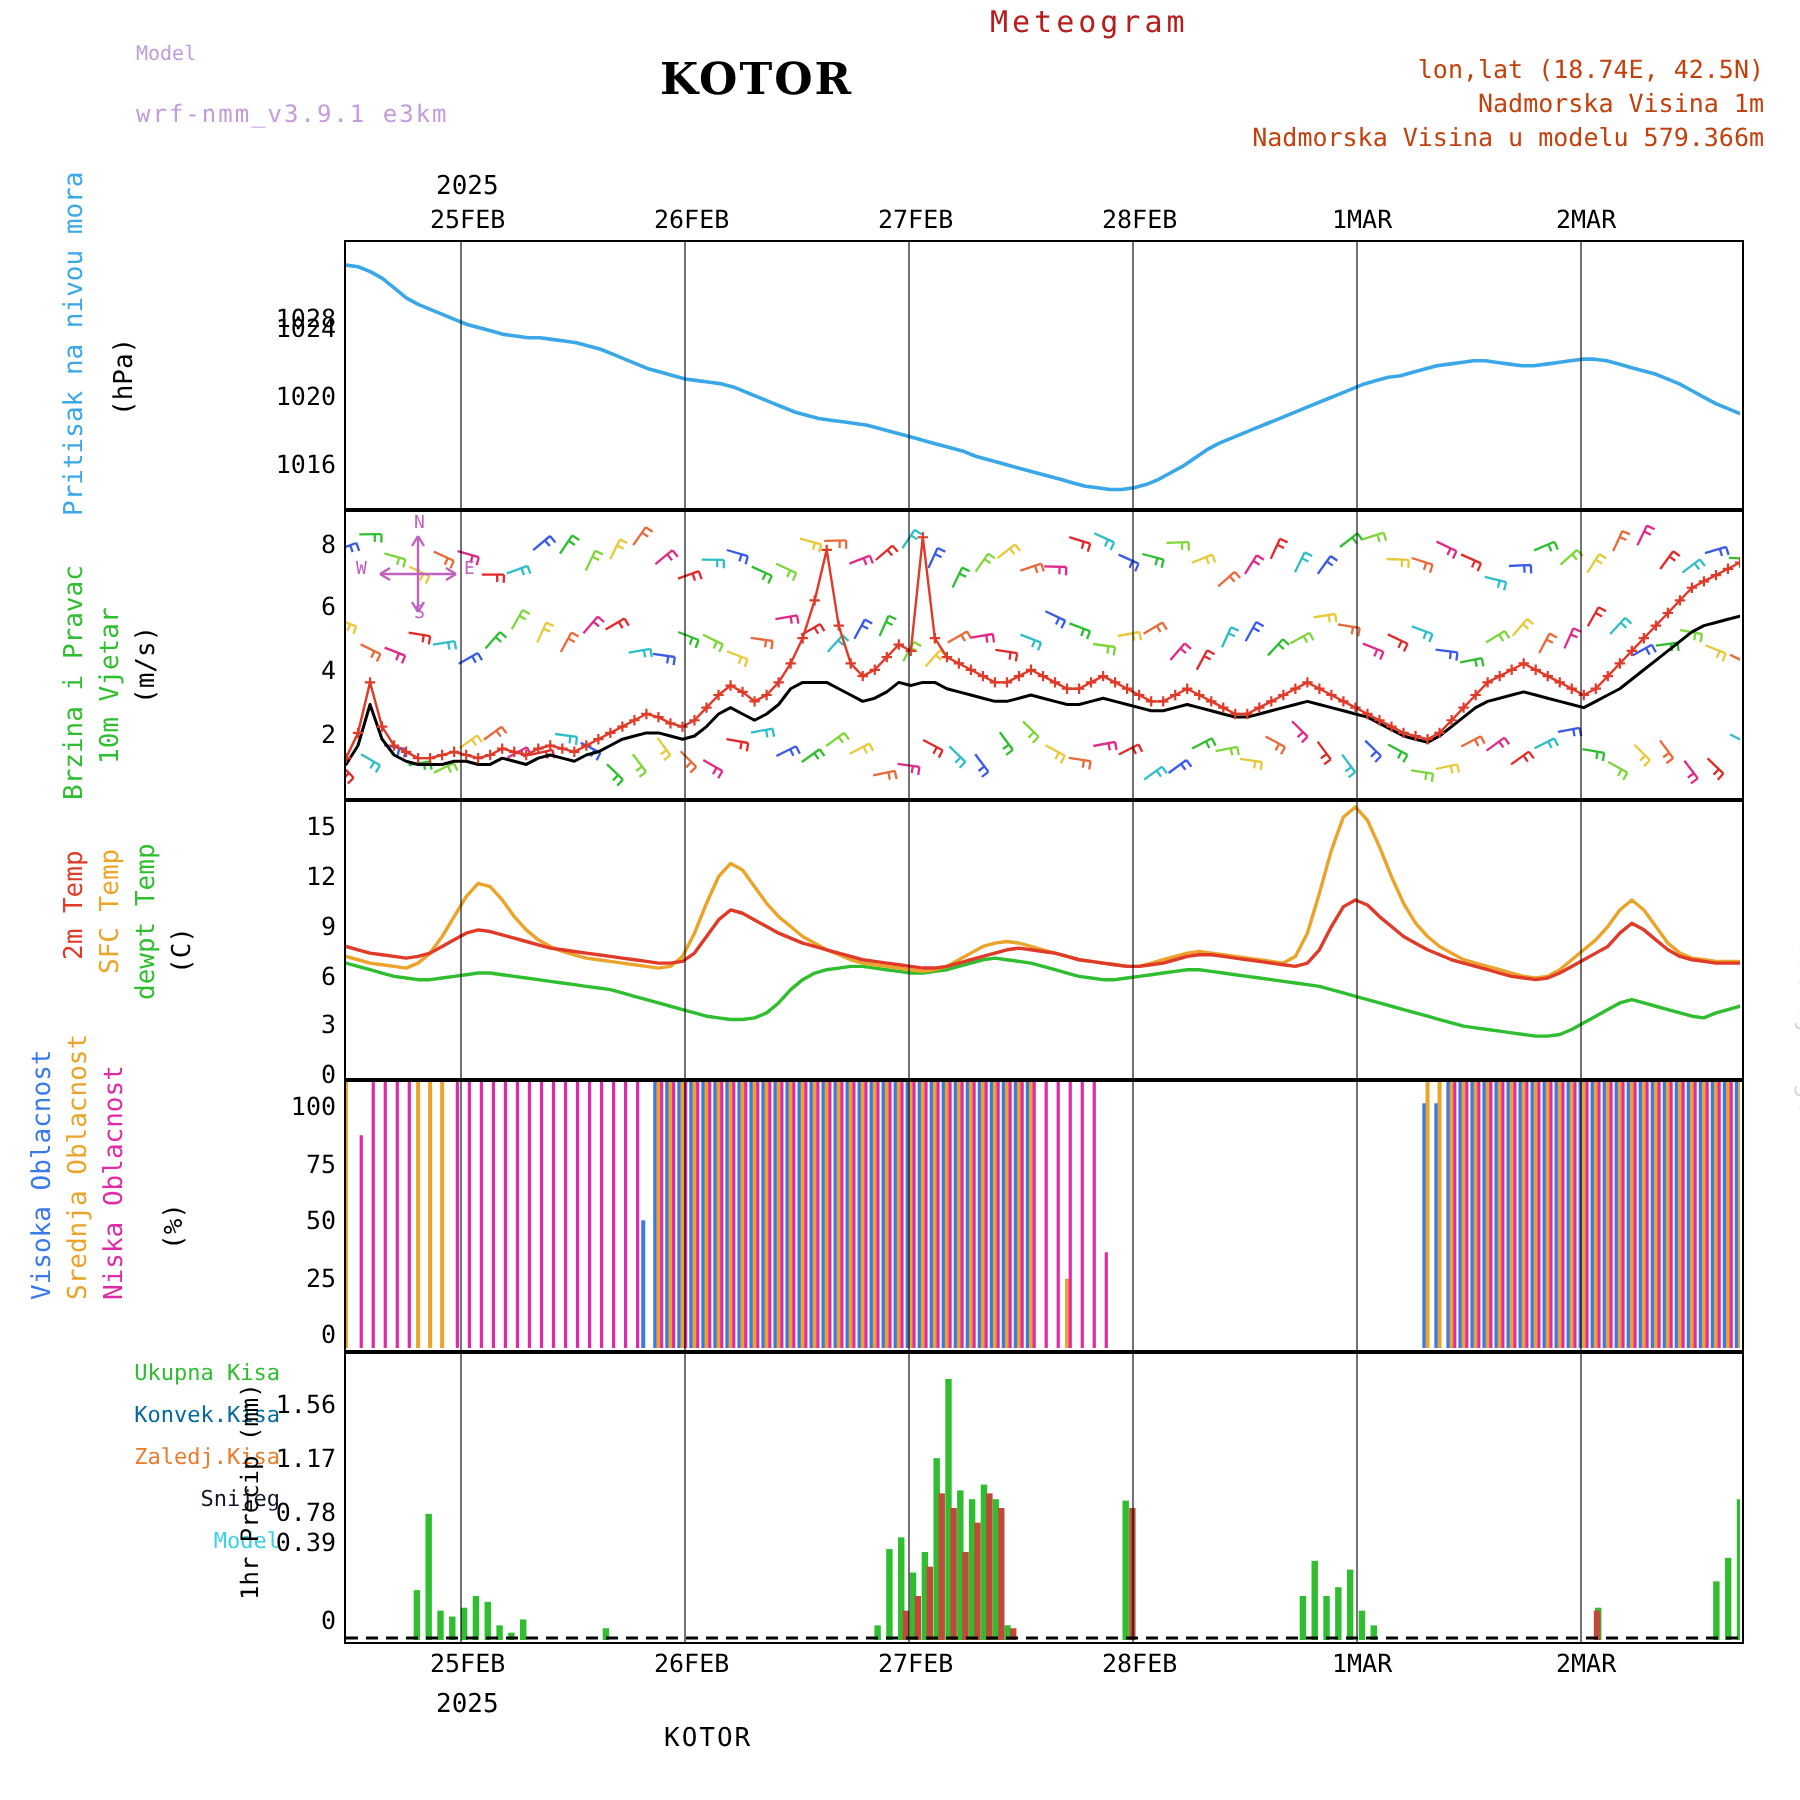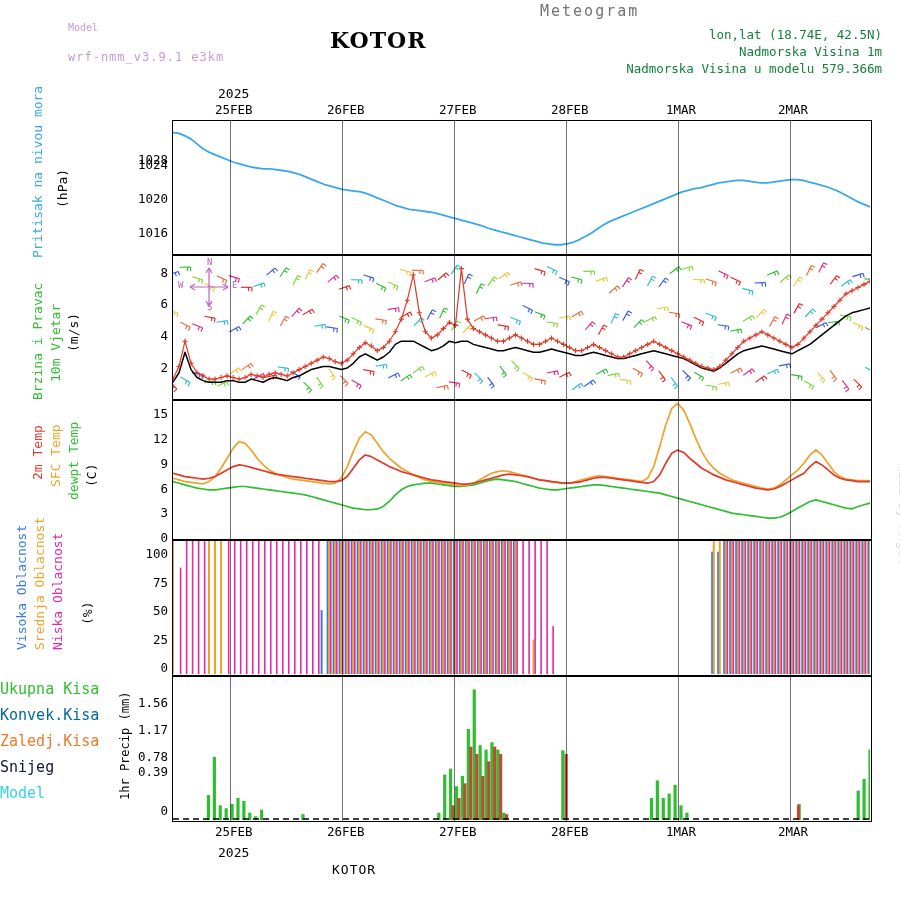--- a/index.html
+++ b/index.html
@@ -1,24 +1,24 @@
 <!DOCTYPE html>
 <html><head>
 <meta charset="utf-8">
 <style>
   html,body{margin:0;padding:0;}
   body{width:900px;height:900px;background:#ffffff;font-family:"DejaVu Sans",sans-serif;position:relative;overflow:hidden;}
   .abs{position:absolute;}
 
   
-  #meteogram-label{left:540px;top:2px;font-size:15px;letter-spacing:2px;color:#737373;font-family:"DejaVu Sans Mono",monospace;}
+  #meteogram-label{left:495px;top:2px;font-size:15px;letter-spacing:2px;color:#b91c1c;font-family:"DejaVu Sans Mono",monospace;}
   #model-label{left:68px;top:22px;font-size:10px;color:#c49bdc;font-family:"DejaVu Sans Mono",monospace;}
   #model-name{left:68px;top:50px;font-size:12px;color:#c49bdc;font-family:"DejaVu Sans Mono",monospace;letter-spacing:1px;}
   #station-title{left:330px;top:27px;font-size:22px;font-weight:bold;color:#000;font-family:"DejaVu Serif",serif;letter-spacing:1px;}
-  .meta{color:#15803d;font-family:"DejaVu Sans Mono",monospace;font-size:12.5px;text-align:left;right:18px;}
+  .meta{color:#c2410c;font-family:"DejaVu Sans Mono",monospace;font-size:12.5px;text-align:left;right:18px;}
   #meta1{top:27px;}
   #meta2{top:44px;}
   #meta3{top:61px;}
 
   #made-by{right:2px;top:565px;font-size:13px;color:#d8d8d8;font-family:"DejaVu Sans Mono",monospace;
            transform-origin:right top;transform:rotate(90deg) translate(0,-13px);white-space:nowrap;}
 
   
   .panel{position:absolute;left:172px;width:700px;border:1.5px solid #000;box-sizing:border-box;background:#fff;}
   #panel-pressure{top:120px;height:135px;}
@@ -32,21 +32,21 @@
   
   .ytick{position:absolute;right:100%;margin-right:5px;transform:translateY(-50%);
          font-size:12.5px;font-family:"DejaVu Sans Mono",monospace;color:#000;white-space:nowrap;}
   .xtick{position:absolute;font-size:12.5px;font-family:"DejaVu Sans Mono",monospace;color:#000;white-space:nowrap;}
 
   
   .vlabel{position:absolute;white-space:nowrap;font-size:13px;font-family:"DejaVu Sans Mono",monospace;
           transform-origin:left top;transform:rotate(-90deg);}
 
   
-  .precip-legend{position:absolute;font-size:15px;font-family:"DejaVu Sans Mono",monospace;text-align:left;right:0;}
+  .precip-legend{position:absolute;font-size:11px;font-family:"DejaVu Sans Mono",monospace;text-align:right;right:0;}
 
   #footer-station{left:332px;top:862px;font-size:13px;font-family:"DejaVu Sans Mono",monospace;color:#000;letter-spacing:1px;}
   #top-year{left:218px;top:86px;font-size:13px;font-family:"DejaVu Sans Mono",monospace;color:#000;}
   #bot-year{left:218px;top:845px;font-size:13px;font-family:"DejaVu Sans Mono",monospace;color:#000;}
 
   
   #compass{position:absolute;left:178px;top:258px;width:62px;height:62px;font-size:9px;
            font-family:"DejaVu Sans Mono",monospace;color:#c060c0;}
   #compass .c{position:absolute;}
   svg{display:block;}

